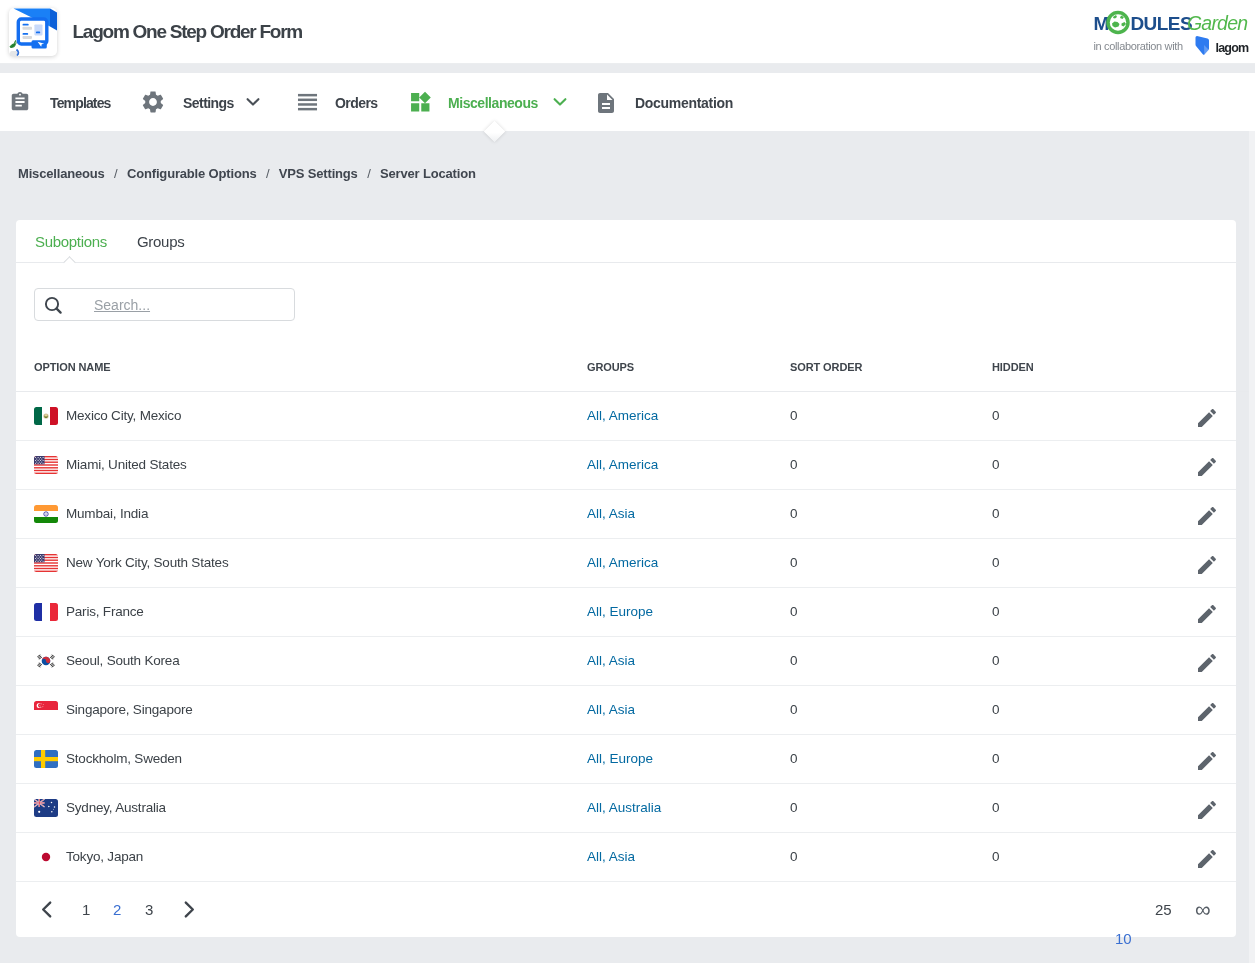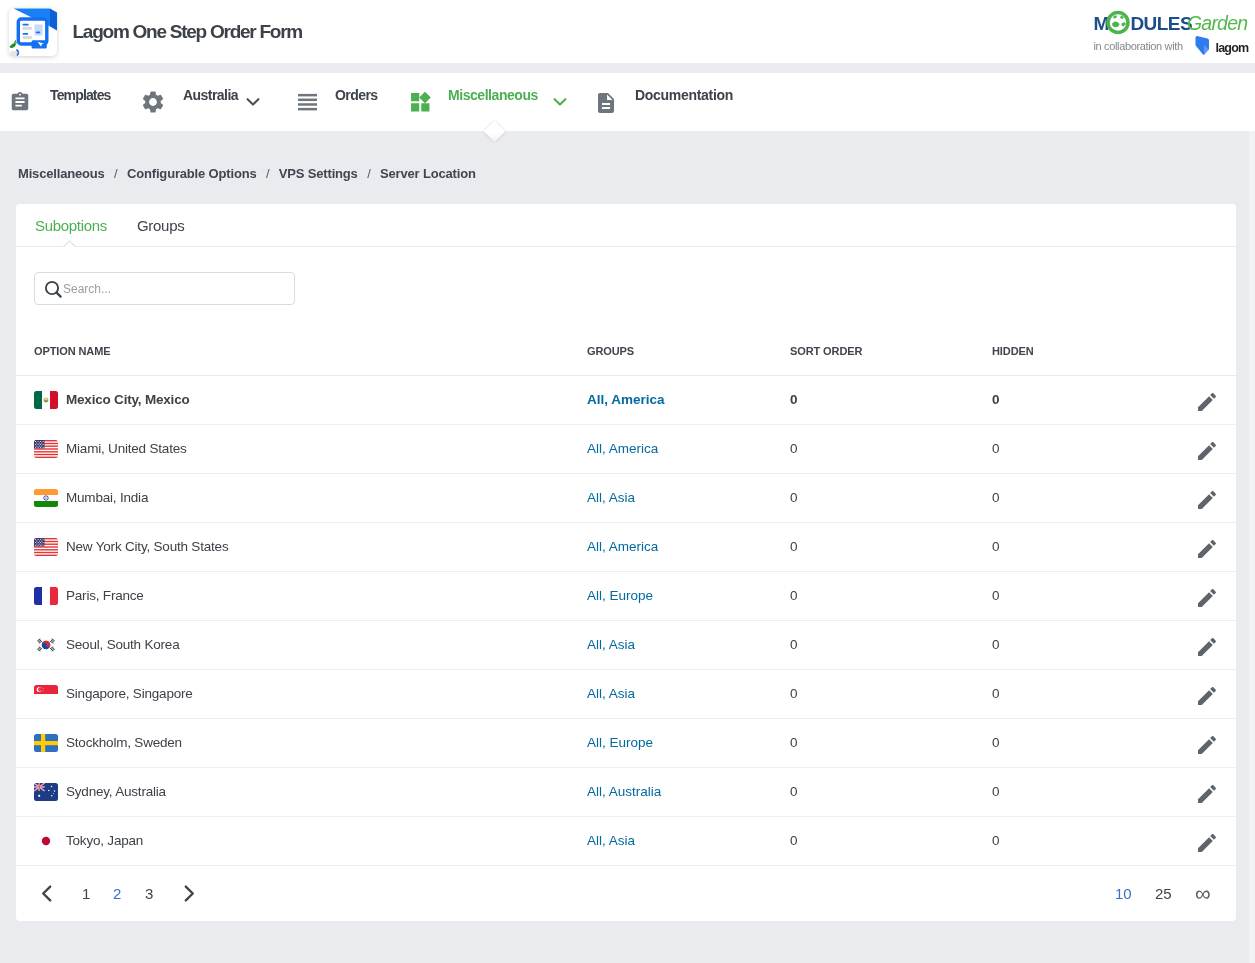--- a/index.html
+++ b/index.html
@@ -8,39 +8,39 @@
 #page { position:relative; width:1255px; height:963px; }
 
 
 #hdr { position:absolute; left:0; top:0; width:1255px; height:64px; background:#fff; border-bottom:1px solid #ebedef; }
 #applogo { position:absolute; left:9px; top:8px; width:48px; height:48px; background:#fff; border-radius:5px; box-shadow:0 1px 4px rgba(0,0,0,.18); }
 #apptitle { position:absolute; left:72.5px; top:21px; font-size:19px; font-weight:700; color:#3c4248; letter-spacing:-1.25px; }
 #mglogo { position:absolute; right:11px; top:10px; width:152px; height:48px; }
 
 
 #nav { position:absolute; left:0; top:73px; width:1255px; height:58px; background:#fff; }
-.ntxt { position:absolute; top:14px; font-size:14px; font-weight:700; color:#3d434a; letter-spacing:-0.55px; }
+.ntxt { position:absolute; top:22px; font-size:14px; font-weight:700; color:#3d434a; letter-spacing:-0.55px; }
 .ntxt.grn { color:#4caf50; }
 #navdiamond { position:absolute; left:487px; top:124px; width:15px; height:15px; background:linear-gradient(to bottom right,#fff 55%,#eef0f2 100%); transform:rotate(45deg); box-shadow:0 0 4px rgba(0,0,0,.15); }
 
 
 
 #crumb { position:absolute; left:18px; top:166px; font-size:13px; font-weight:700; color:#40464f; letter-spacing:-0.17px; }
 #crumb .sep { color:#555b63; font-weight:400; padding:0 6px; }
 
 
-#card { position:absolute; left:16px; top:204px; width:1220px; height:717px; background:#fff; border-radius:4px; }
+#card { position:absolute; left:16px; top:220px; width:1220px; height:717px; background:#fff; border-radius:4px; }
 #tabs { position:absolute; left:0; top:0; width:1220px; height:43px; border-bottom:1px solid #e8eaed; }
 .tab { position:absolute; top:0; height:43px; display:flex; align-items:center; font-size:15px; color:#3d434a; letter-spacing:-0.3px; }
 #tab1 { left:19px; color:#4caf50; }
 #tab2 { left:121px; }
 #tabnotch { position:absolute; left:49px; top:38px; width:9px; height:9px; background:#fff; border-left:1px solid #d9dcdf; border-top:1px solid #d9dcdf; transform:rotate(45deg); }
 
 #searchbox { position:absolute; left:18px; top:68px; width:261px; height:33px; border:1px solid #d8dbde; border-radius:4px; display:flex; align-items:center; }
-#searchbox .ph { color:#9aa0a6; font-size:12px; margin-left:28px; }
+#searchbox .ph { color:#9aa0a6; font-size:14px; margin-left:59px;text-decoration:underline; }
 
 
 #thead { position:absolute; left:0; top:101px; width:1242px; height:71px; border-bottom:1px solid #e8eaed; }
 .th { position:absolute; top:40px; font-size:11px; font-weight:700; color:#3f454c; letter-spacing:-0.1px; }
 .row { position:absolute; left:0; width:1220px; height:49px; border-bottom:1px solid #eceef0; }
 .row .flag { position:absolute; left:18px; top:15px; }
 .row .name { position:absolute; left:50px; top:16px; font-size:13.5px; color:#3c4248; letter-spacing:-0.2px; }
 .row .grp  { position:absolute; left:571px; top:16px; font-size:13.5px; color:#0369a1; }
 .row .so   { position:absolute; left:774px; top:16px; font-size:13.5px; color:#3c4248; }
 .row .hd   { position:absolute; left:976px; top:16px; font-size:13.5px; color:#3c4248; }
@@ -96,21 +96,21 @@
   </div>
 
   <div id="nav">
     <svg class="abs" style="left:9.3px;top:18px;" width="22" height="22" viewBox="0 0 24 24" fill="#6e757c">
         <path d="M19 3h-4.18C14.4 1.84 13.3 1 12 1c-1.3 0-2.4.84-2.82 2H5c-1.1 0-2 .9-2 2v14c0 1.1.9 2 2 2h14c1.1 0 2-.9 2-2V5c0-1.1-.9-2-2-2zm-7 0c.55 0 1 .45 1 1s-.45 1-1 1-1-.45-1-1 .45-1 1-1zm2 14H7v-2h7v2zm3-4H7v-2h10v2zm0-4H7V7h10v2z"></path>
       </svg>
     <span class="ntxt" style="left:50px;letter-spacing:-0.85px;">Templates</span>
     <svg class="abs" style="left:140px;top:16px;" width="26" height="26" viewBox="0 0 24 24" fill="#6e757c">
         <path d="M19.14 12.94c.04-.3.06-.61.06-.94 0-.32-.02-.64-.07-.94l2.03-1.58c.18-.14.23-.41.12-.61l-1.92-3.32c-.12-.22-.37-.29-.59-.22l-2.39.96c-.5-.38-1.03-.7-1.62-.94l-.36-2.54c-.04-.24-.24-.41-.48-.41h-3.84c-.24 0-.43.17-.47.41l-.36 2.54c-.59.24-1.13.57-1.62.94l-2.39-.96c-.22-.08-.47 0-.59.22L2.74 8.87c-.12.21-.08.47.12.61l2.03 1.58c-.05.3-.09.63-.09.94s.02.64.07.94l-2.03 1.58c-.18.14-.23.41-.12.61l1.92 3.32c.12.22.37.29.59.22l2.39-.96c.5.38 1.03.7 1.62.94l.36 2.54c.05.24.24.41.48.41h3.84c.24 0 .44-.17.47-.41l.36-2.54c.59-.24 1.13-.56 1.62-.94l2.39.96c.22.08.47 0 .59-.22l1.92-3.32c.12-.22.07-.47-.12-.61l-2.01-1.58zM12 15.6c-1.98 0-3.6-1.62-3.6-3.6s1.62-3.6 3.6-3.6 3.6 1.62 3.6 3.6-1.62 3.6-3.6 3.6z"></path>
       </svg>
-    <span class="ntxt" style="left:183px;">Australia</span>
+    <span class="ntxt" style="left:183px;">Settings</span>
     <svg class="abs" style="left:246px;top:24px;" width="14" height="10" viewBox="0 0 14 10">
         <path d="M1.6 2.2 L7 7.6 L12.4 2.2" stroke="#4a5057" stroke-width="2.1" fill="none" stroke-linecap="round" stroke-linejoin="round"></path>
       </svg>
     <svg class="abs" style="left:296px;top:19px;" width="23" height="20" viewBox="0 0 24 21">
         <g fill="#6e757c">
           <rect x="2" y="2" width="20" height="2.6"></rect>
           <rect x="2" y="6.9" width="20" height="2.6"></rect>
           <rect x="2" y="11.8" width="20" height="2.6"></rect>
           <rect x="2" y="16.7" width="20" height="2.6"></rect>
         </g>
@@ -145,21 +145,21 @@
         </svg>
       <span class="ph">Search...</span>
     </div>
     <div id="thead">
       <div class="th" style="left:18px;">OPTION NAME</div>
       <div class="th" style="left:571px;">GROUPS</div>
       <div class="th" style="left:774px;">SORT ORDER</div>
       <div class="th" style="left:976px;">HIDDEN</div>
     </div>
     <div id="rows">
-        <div class="row" style="top:172px;font-weight:bold;">
+        <div class="row" style="top:172px;">
     <span class="flag"><svg width="24" height="18" viewBox="0 0 24 18">
               <defs>
                 <clipPath id="c0mx">
                   <rect width="24" height="18" rx="2.5"></rect>
                 </clipPath>
               </defs>
               <g clip-path="url(#c0mx)">
                 <rect width="24" height="18" fill="#fff"></rect>
                 <rect width="8" height="18" fill="#006847"></rect>
                 <rect x="16" width="8" height="18" fill="#ce1126"></rect>
@@ -456,21 +456,21 @@
     <div id="pager">
       <svg class="abs" style="left:22px;top:16px;" width="17" height="21" viewBox="0 0 17 21">
           <path d="M12.2 3.6 L5.2 10.5 L12.2 17.4" stroke="#3f454c" stroke-width="2.4" fill="none" stroke-linecap="round" stroke-linejoin="round"></path>
         </svg>
       <div class="pnum" style="left:66px;">1</div>
       <div class="pnum sel" style="left:97px;">2</div>
       <div class="pnum" style="left:129px;">3</div>
       <svg class="abs" style="left:165px;top:16px;" width="17" height="21" viewBox="0 0 17 21">
           <path d="M4.8 3.6 L11.8 10.5 L4.8 17.4" stroke="#3f454c" stroke-width="2.4" fill="none" stroke-linecap="round" stroke-linejoin="round"></path>
         </svg>
-      <div class="pnum sel" style="left:1099px;">10</div>
+      <div class="pnum sel" style="left:1099px;margin-top:29px;">10</div>
       <div class="pnum" style="left:1139px;">25</div>
       <div class="pnum" style="left:1179px;font-size:22px;top:14px;color:#565d65;">∞</div>
     </div>
   </div>
 
   <div id="rightstrip" style="position:absolute;right:0;top:131px;width:6px;height:832px;background:#f1f2f4;"></div>
 
 </div>
 
 </body></html>

